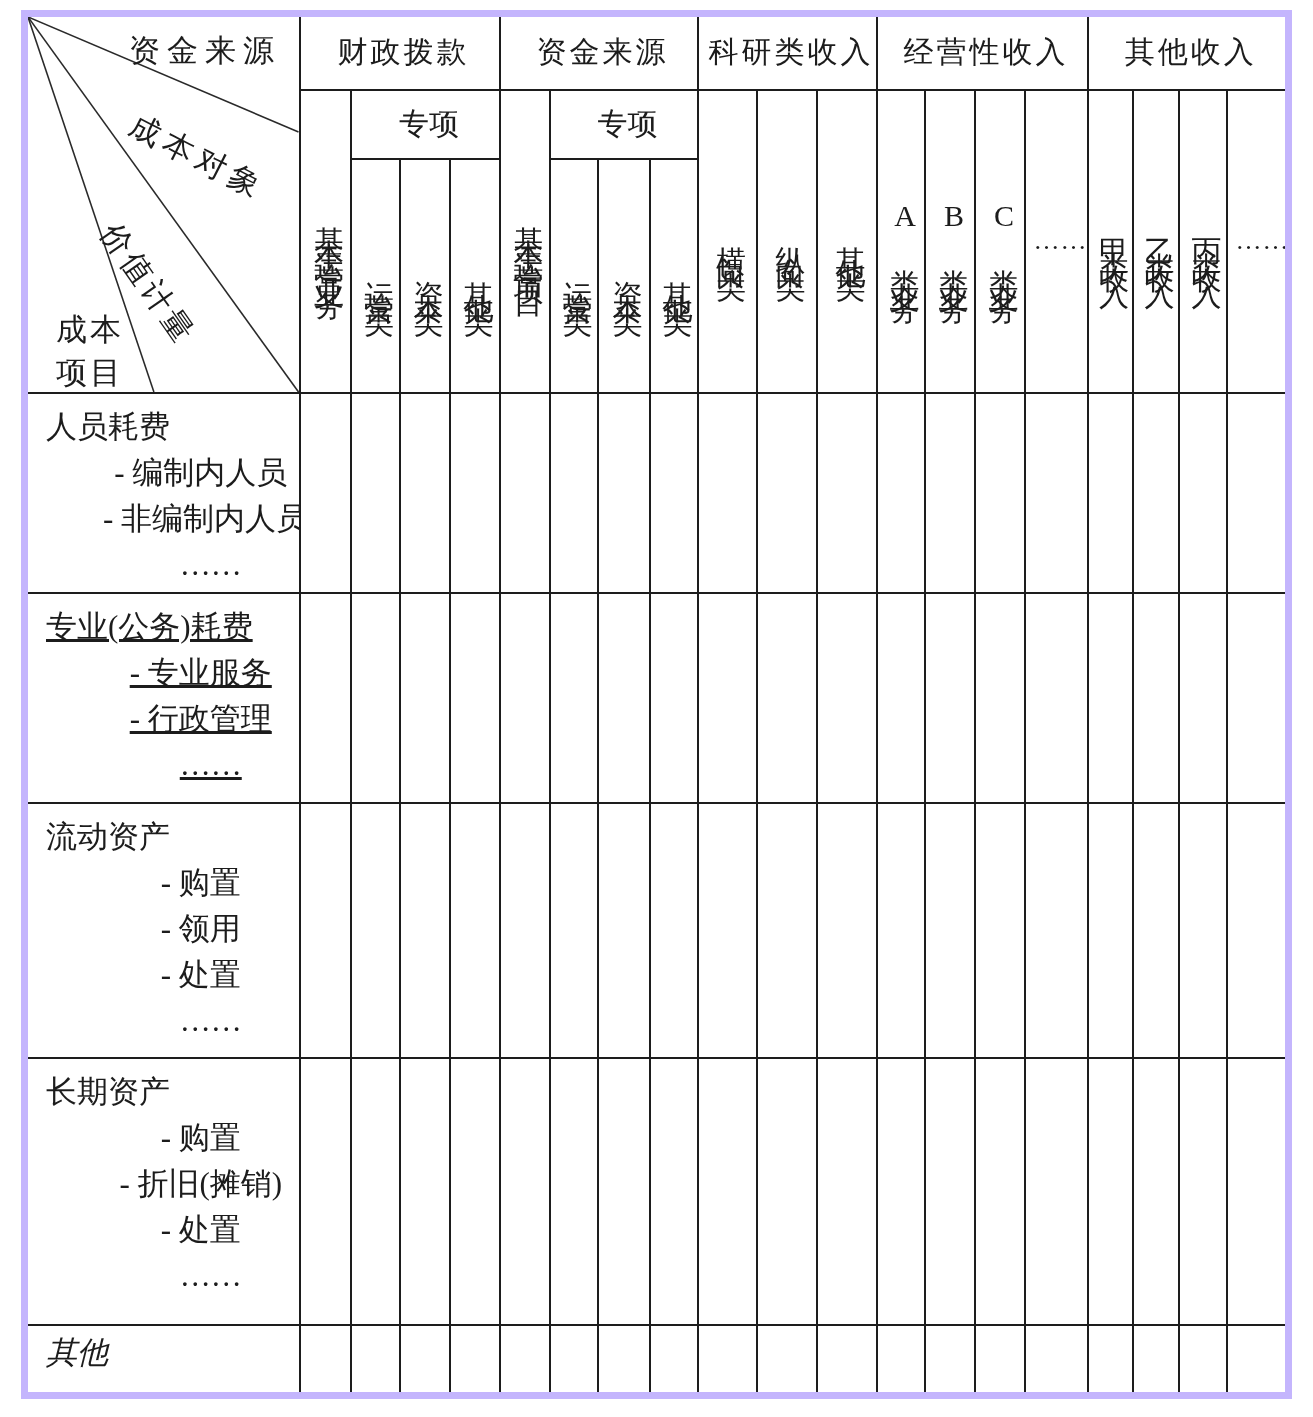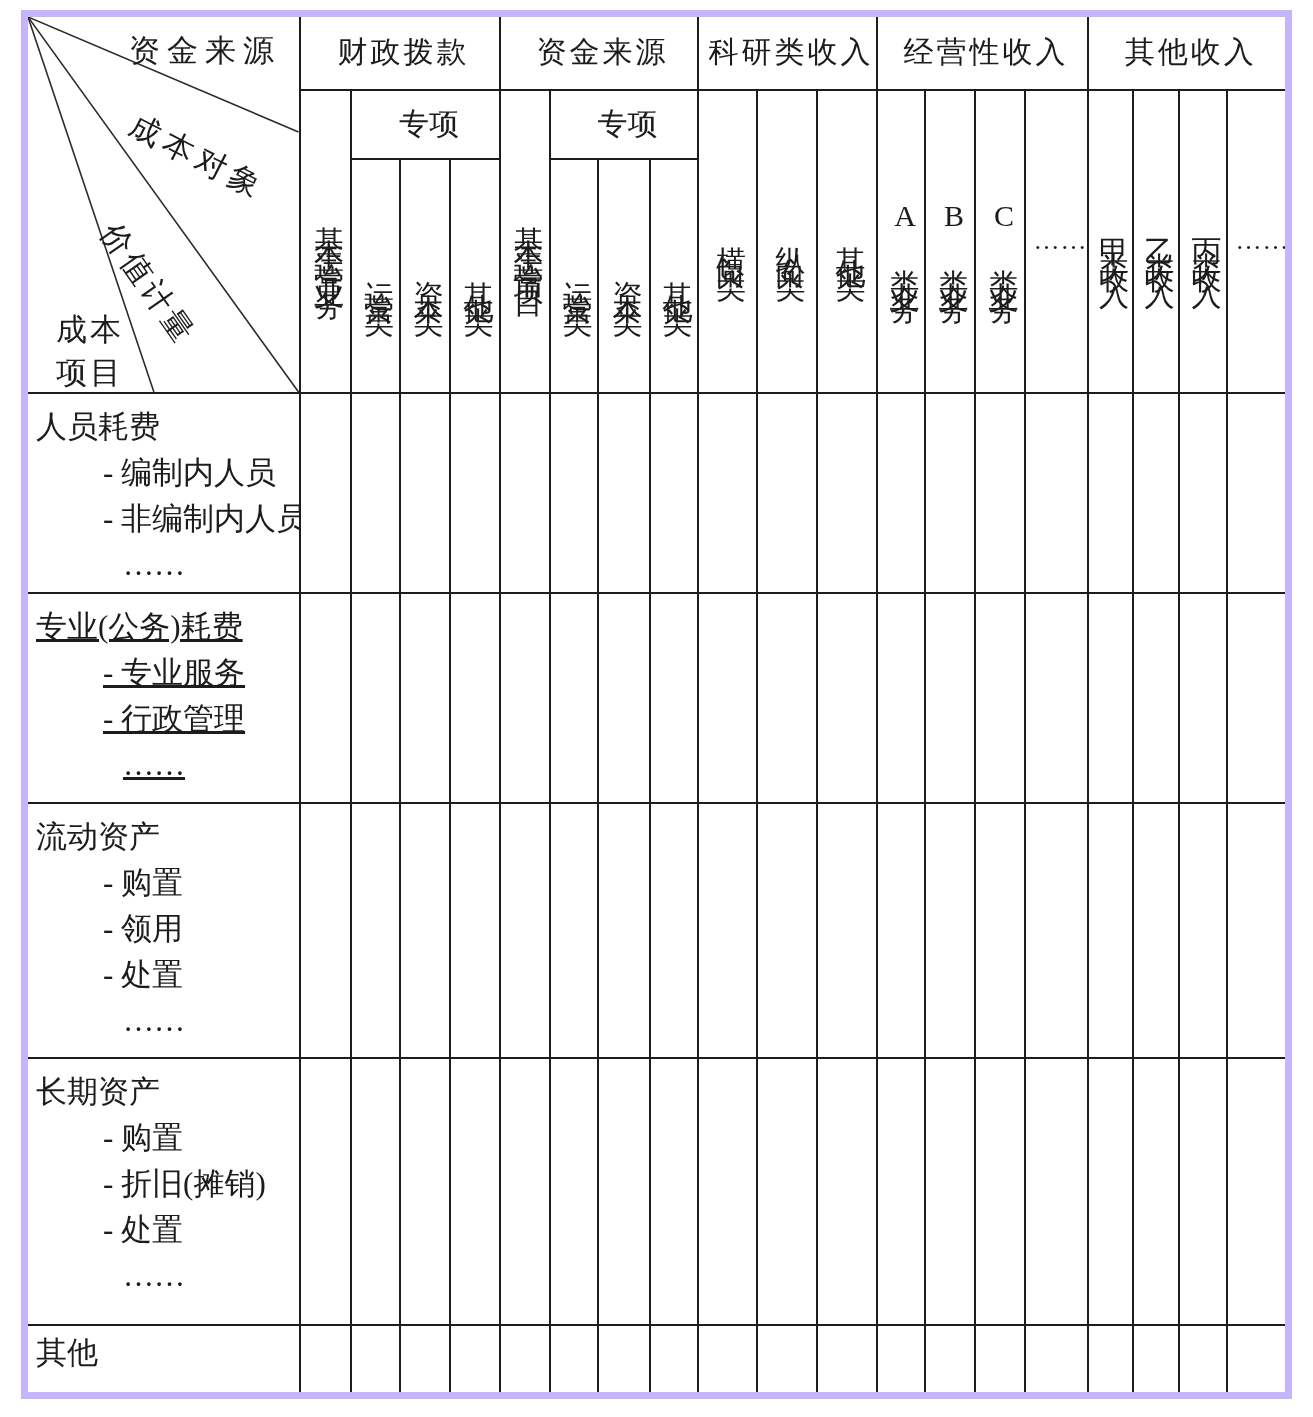--- a/index.html
+++ b/index.html
@@ -18,21 +18,21 @@
   }
   td { border:2px solid #1d1d1d; overflow:hidden; }
   thead td { text-align:center; vertical-align:middle; font-size:30px;padding-left:8px; }
   tr.hr1 { height:76px; }
   tr.hr2 { height:66px; }
   tr.hr3 { height:234px; }
   tr.br1 { height:200px; }
   tr.br2 { height:210px;text-decoration:underline; }
   tr.br3 { height:255px; }
   tr.br4 { height:267px; }
-  tr.br5 { height:70px; }
+  tr.br5 { height:70px;font-style:italic; }
   .group { letter-spacing:3px; }
   .vtxt {
     writing-mode:vertical-rl;
     text-orientation:upright;
     letter-spacing:13px;
     line-height:1;
     margin:0 auto;
     font-size:30px;
   }
   .dots-h { font-size:26px; letter-spacing:1px; }
@@ -40,22 +40,22 @@
   td.corner { position:relative; padding:0; }
   .corner-box { position:relative; width:100%; height:375px; }
   .corner-box svg { position:absolute; left:0; top:0; width:100%; height:100%; }
   .corner-lbl { position:absolute; font-size:31px; white-space:nowrap; }
   .lbl-top  { left:101px; top:13px;  letter-spacing:7px; }
   .lbl-d1   { left:113px; top:88px;  letter-spacing:6px; transform:rotate(27deg); transform-origin:0 0; }
   .lbl-d2   { left:97px;  top:198px; letter-spacing:4px; transform:rotate(55deg); transform-origin:0 0; }
   .lbl-bot  { left:23px;  top:251px; width:78px; white-space:normal; word-break:break-all; line-height:43px; letter-spacing:3px;margin-top:40px; }
   
   td.rowlabel { vertical-align:top; text-align:left; font-size:31px; padding-top:10px; }
-  .row-title { padding-left:8px; line-height:46px; white-space:nowrap; }
-  .row-item  { padding-left:75px; line-height:46px; white-space:nowrap; }
+  .row-title { padding-left:18px; line-height:46px; white-space:nowrap; }
+  .row-item  { padding-left:75px; line-height:46px; white-space:nowrap;text-align:center; }
   .row-item.dots { padding-left:95px; }
   tr.br5 td.rowlabel { padding-top:4px; }
 </style>
 </head>
 <body>
 
 <div class="table-wrap">
 <table>
   <colgroup>
     <col style="width:275px">

